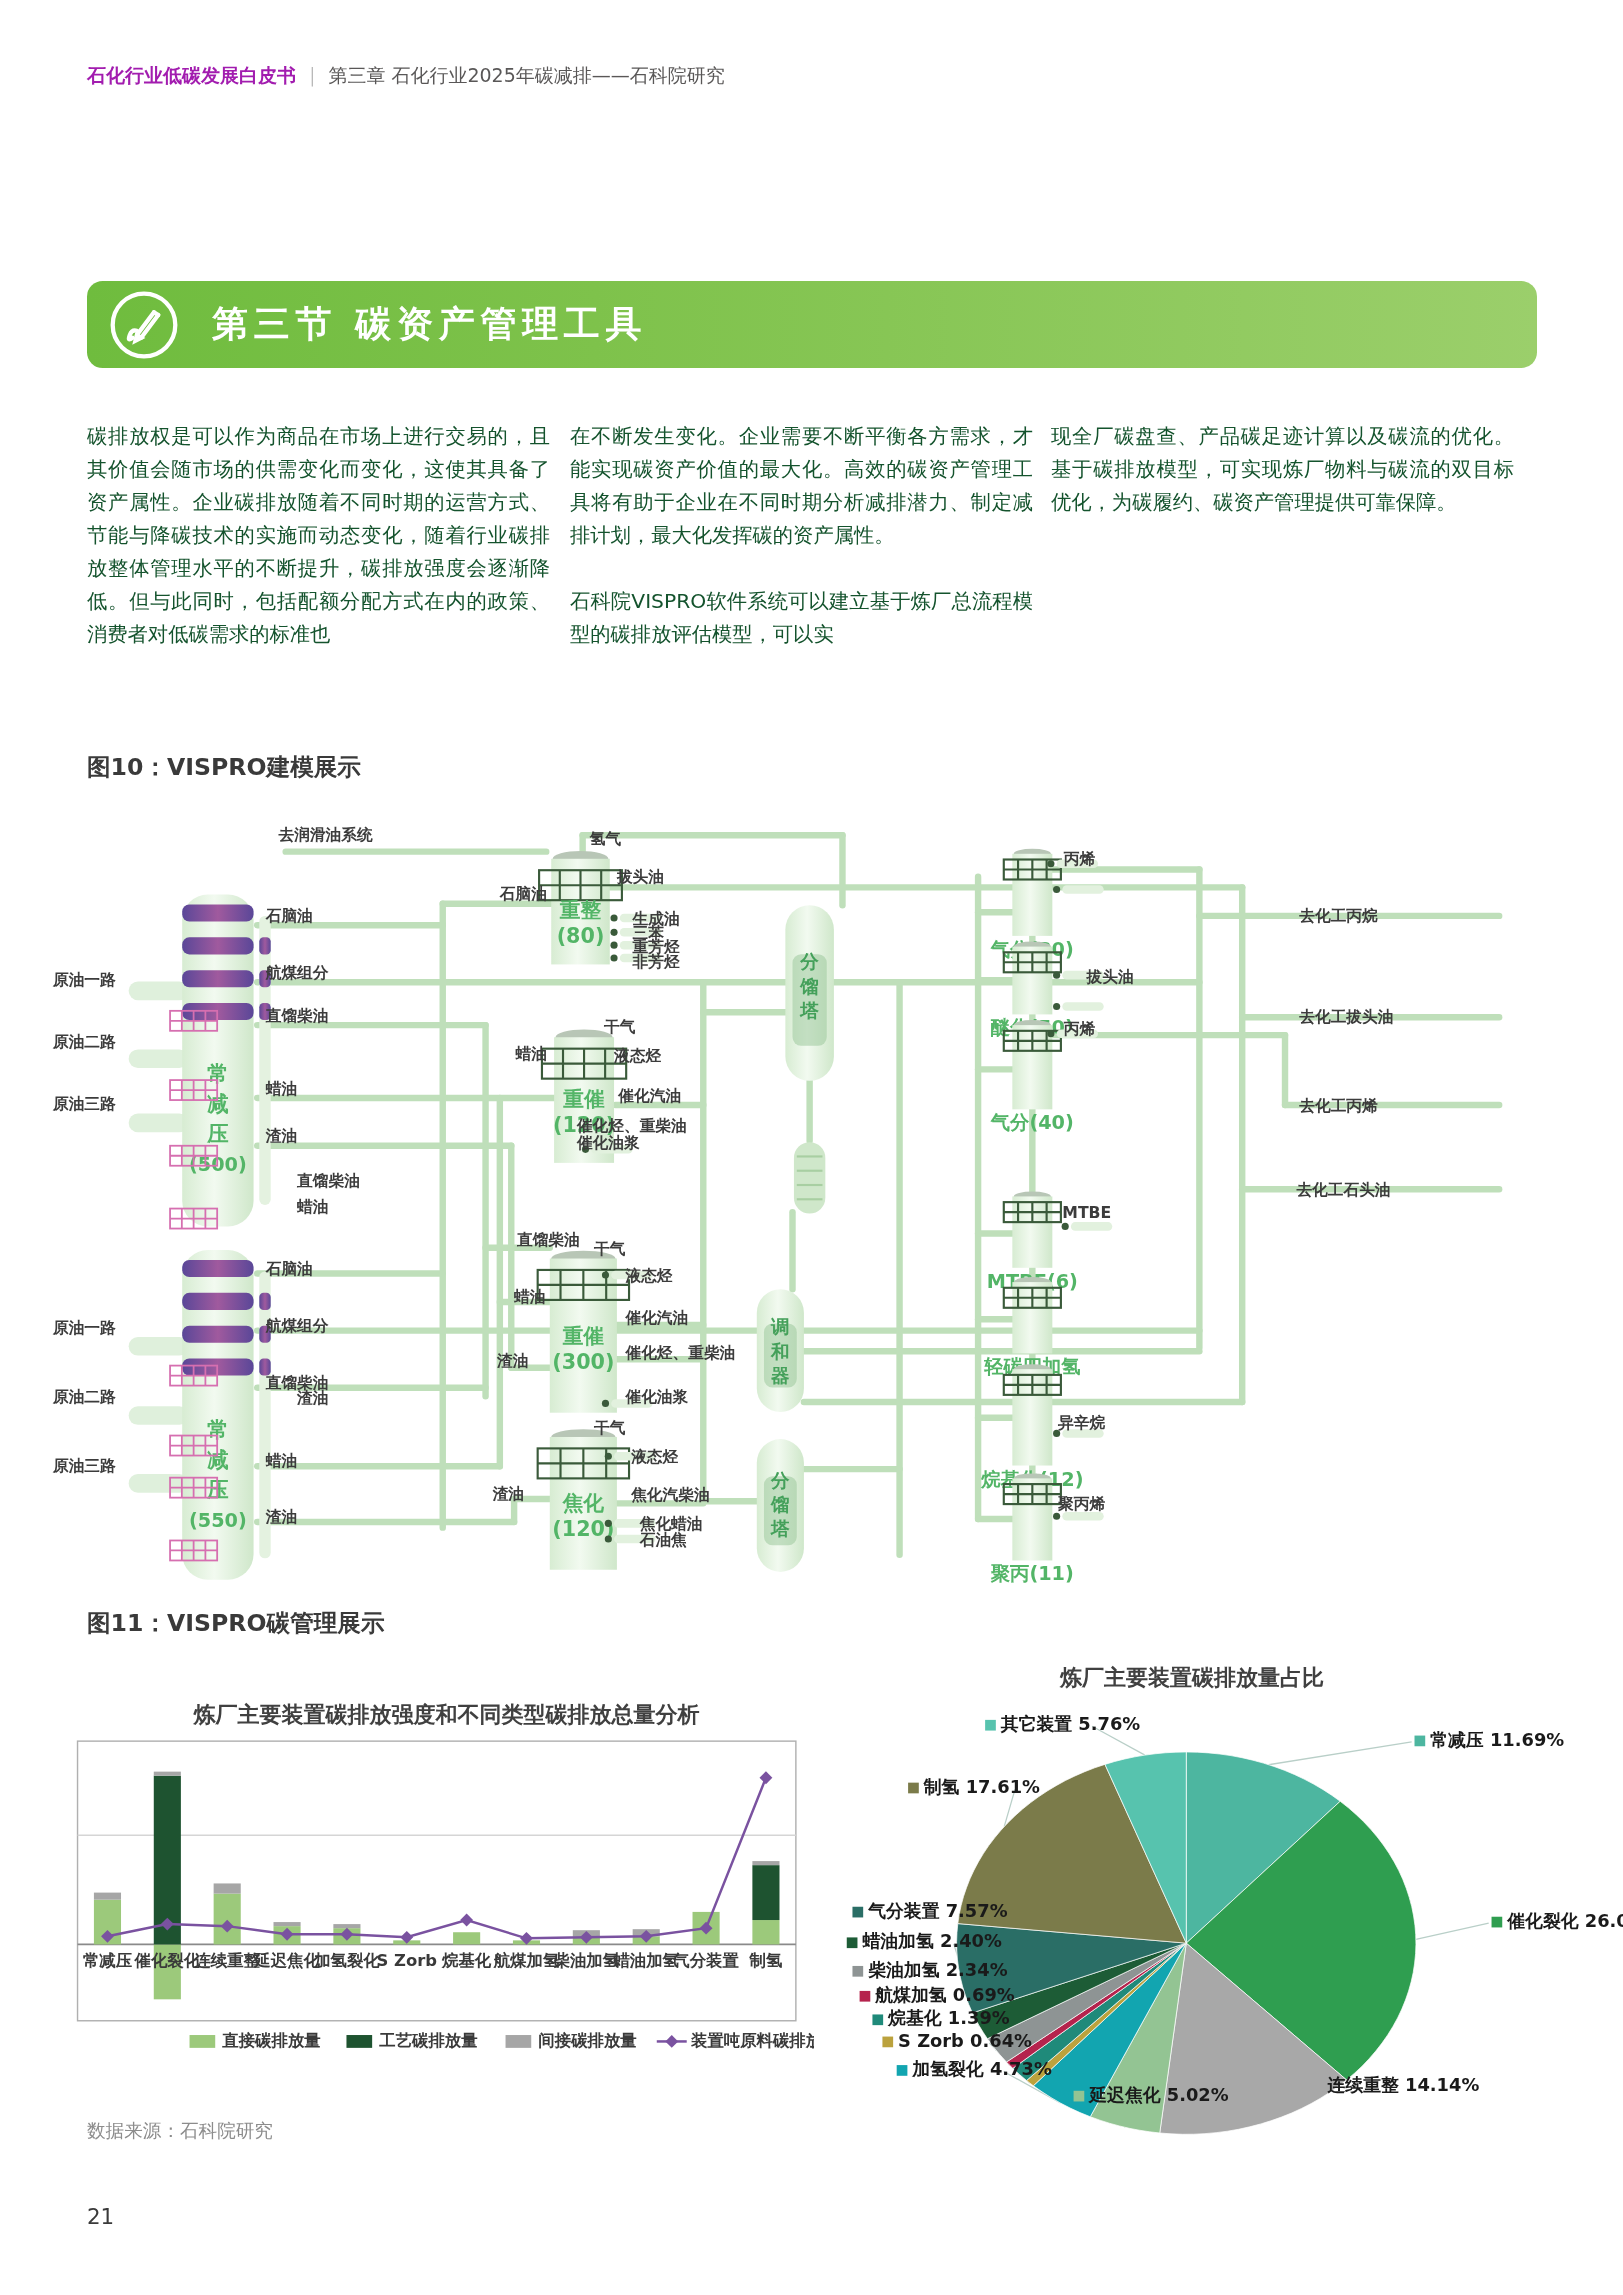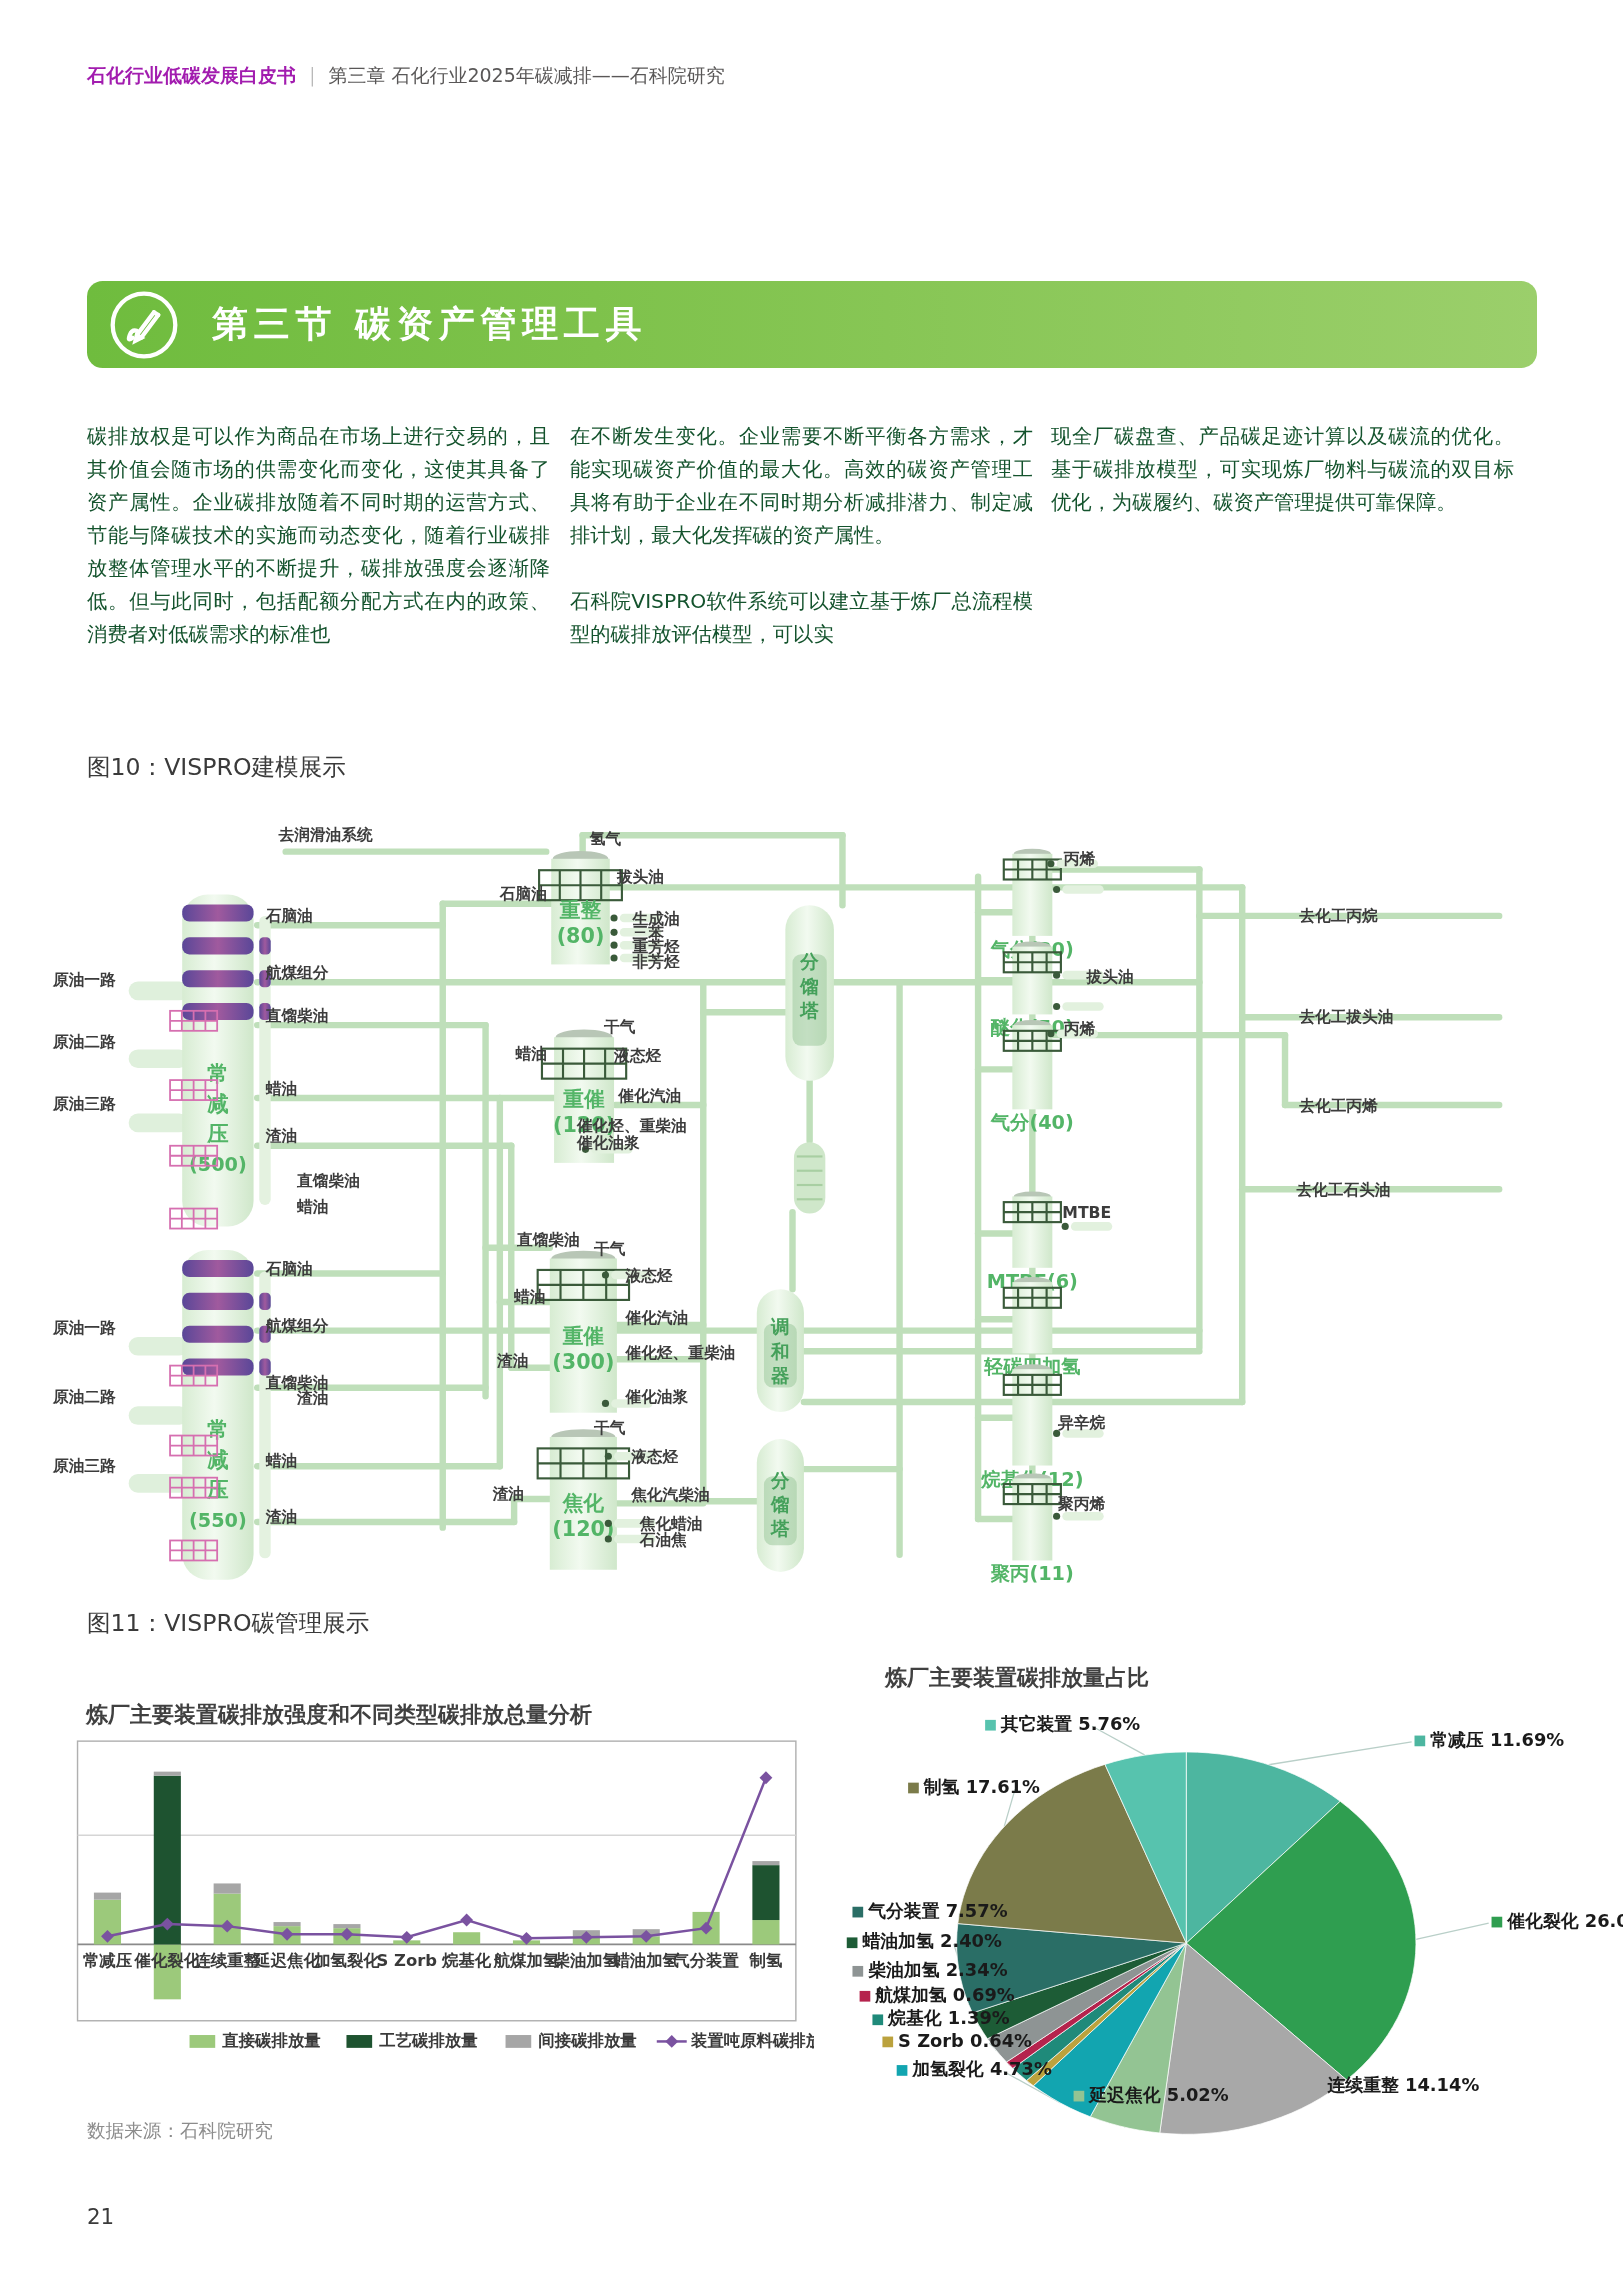--- a/index.html
+++ b/index.html
@@ -17,24 +17,24 @@
           display:flex;align-items:center;}
   #banner .ic{width:74px;height:74px;margin-left:20px;flex:0 0 auto;}
   #banner .ttl{color:#ffffff;font-size:36px;letter-spacing:5.7px;margin-left:31px;font-weight:700;}
   
   .col{top:420px;width:463px;font-size:20.3px;line-height:33px;text-align:justify;color:#14532d;}
   #col1{left:87px;}
   #col2{left:570px;}
   #col3{left:1051px;}
   .col p{margin:0 0 33px 0;}
   
-  .figtitle{font-size:23.6px;font-weight:normal;color:#3a3a3a;}
+  .figtitle{font-size:23.6px;font-weight:bold;color:#3a3a3a;}
   #fig10t{top:751px;left:87px;}
   #fig11t{top:1607px;left:87px;}
-  .charttitle{font-size:22px;font-weight:bold;color:#404040;}
+  .charttitle{font-size:22px;font-weight:bold;color:#404040;text-align:center;}
   #bartitle{top:1700px;left:86px;width:721px;}
   #pietitle{top:1663px;left:885px;width:614px;}
   #srcnote{top:2118px;left:87px;font-size:18.6px;color:#8c8c8c;}
   #pagenum{top:2204px;left:87px;font-size:21.4px;color:#3a3a3a;}
   svg text{font-family:"DejaVu Sans","Liberation Sans",sans-serif;}
 </style>
 </head>
 <body>
 
 <div id="page">

